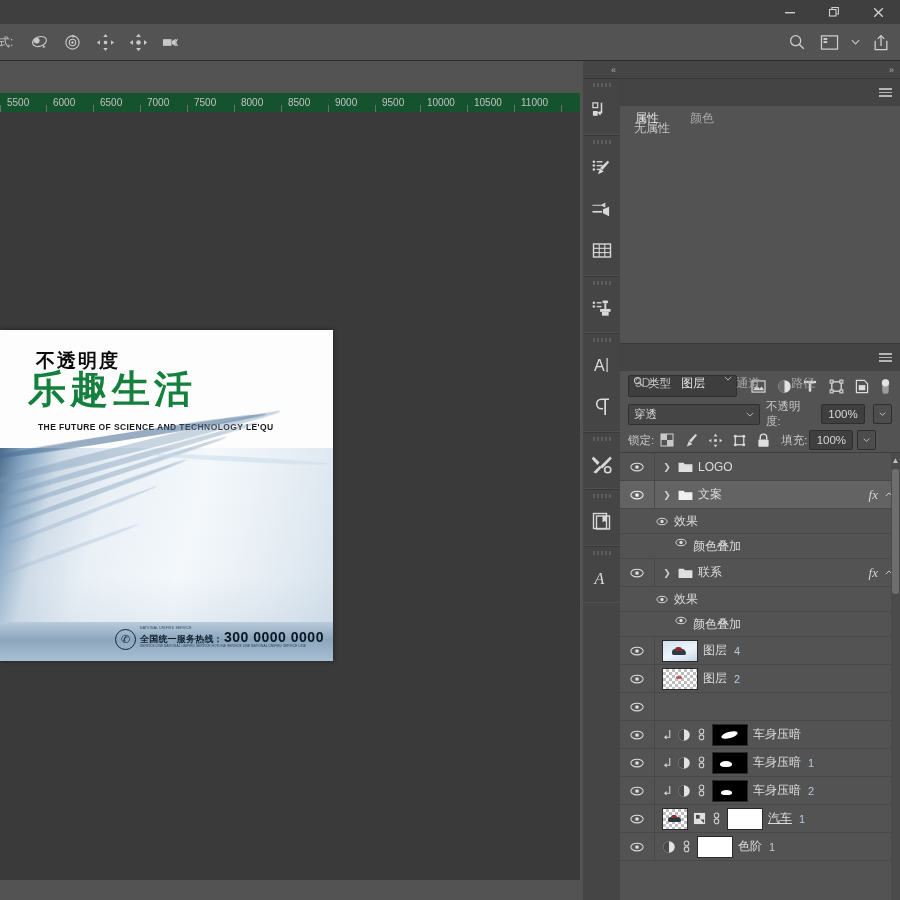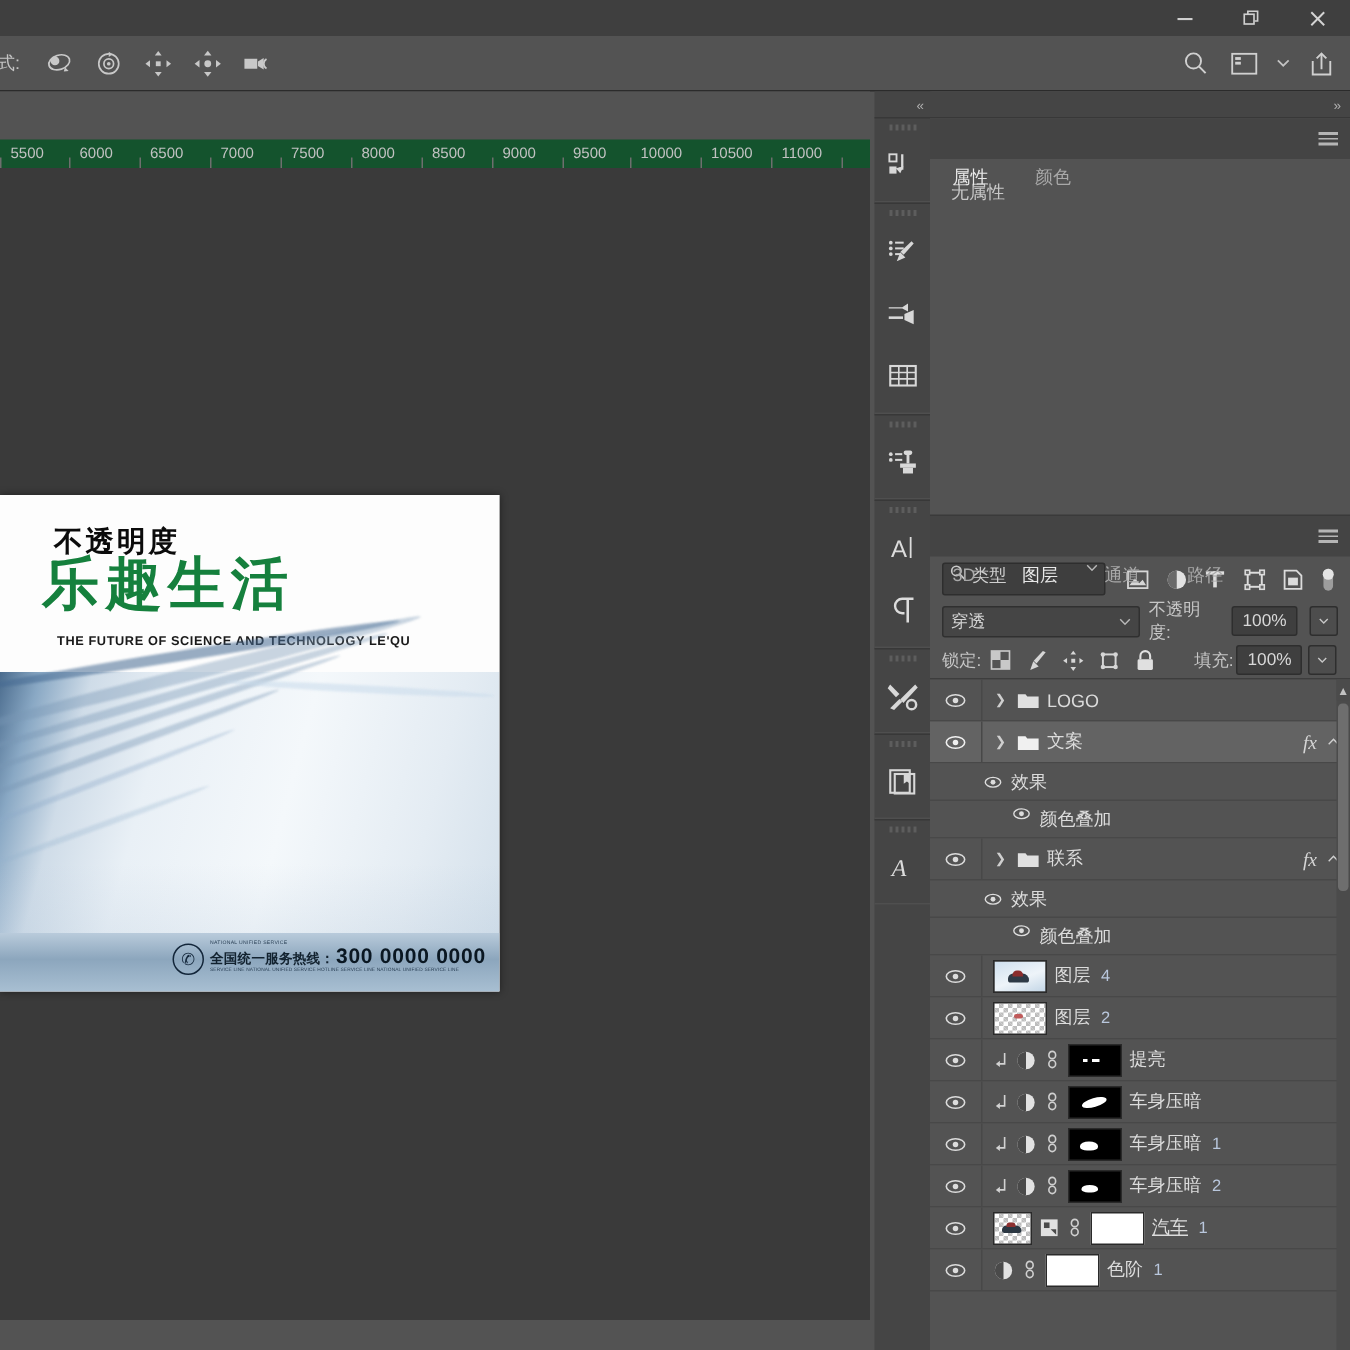--- a/index.html
+++ b/index.html
@@ -604,21 +604,21 @@
             <circle cx="3.5" cy="12.5" r="1.6" fill="#d6d6d6"></circle>
               <circle cx="12.5" cy="12.5" r="1.6" fill="#d6d6d6"></circle>
           </svg>
         </div>
         <div class="lockic">
           <svg width="13" height="15" viewBox="0 0 14 16">
             <path d="M3.5 7 L3.5 4.6 a3.5 3.5 0 0 1 7 0 L10.5 7" fill="none" stroke="#e0e0e0" stroke-width="1.5"></path>
             <rect x="1.5" y="7" width="11" height="7.6" rx="1" fill="#e0e0e0"></rect>
           </svg>
         </div>
-        <div class="lbl" style="margin-left:20px;">填充:</div>
+        <div class="lbl" style="margin-left:5px;">填充:</div>
         <div class="numbox">100%</div>
         <div class="spin">
           <svg width="7" height="4" viewBox="0 0 10 6">
               <polyline points="1,1 5,5 9,1" fill="none" stroke="#c6c6c6" stroke-width="1.4"></polyline>
             </svg>
         </div>
       </div>
 
       <div class="layerlist">
 
@@ -757,44 +757,52 @@
           </div>
         </div>
 
         <div class="lrow">
           <div class="eyecell">
             <svg width="14" height="10" viewBox="0 0 16 11">
                 <ellipse cx="8" cy="5.5" rx="7" ry="4.4" fill="none" stroke="#dcdcdc" stroke-width="1.2"></ellipse>
                 <circle cx="8" cy="5.5" r="2.1" fill="#dcdcdc"></circle>
               </svg>
           </div>
+        </div>
+
+        <div class="lrow">
+          <div class="eyecell">
+            <svg width="14" height="10" viewBox="0 0 16 11">
+                <ellipse cx="8" cy="5.5" rx="7" ry="4.4" fill="none" stroke="#dcdcdc" stroke-width="1.2"></ellipse>
+                <circle cx="8" cy="5.5" r="2.1" fill="#dcdcdc"></circle>
+              </svg>
+          </div>
           <div class="lcontent">
             <div class="clip">
               <svg width="9" height="12" viewBox="0 0 10 13">
                   <path d="M7.5 1 L7.5 9 L3 9" fill="none" stroke="#d2d2d2" stroke-width="1.2"></path>
                   <path d="M4 6.6 L1 9 L4 11.4 z" fill="#d2d2d2"></path>
                 </svg>
             </div>
             <div>
               <svg width="14" height="14" viewBox="0 0 16 16">
                   <circle cx="8" cy="8" r="6.6" fill="#e2e2e2"></circle>
                   <path d="M8 1.4 a6.6 6.6 0 0 0 0 13.2 z" fill="#4a4a4a"></path>
                 </svg>
             </div>
             <div class="linkic">
               <svg width="9" height="13" viewBox="0 0 10 14">
                   <rect x="2.5" y=".8" width="5" height="5.4" rx="2.6" fill="none" stroke="#cfcfcf" stroke-width="1.2"></rect>
                   <rect x="2.5" y="7.4" width="5" height="5.4" rx="2.6" fill="none" stroke="#cfcfcf" stroke-width="1.2"></rect>
                 </svg>
             </div>
             <div class="thumb mask">
-              <div style="position:absolute;left:9px;top:9px;width:3px;height:2px;background:#fff;"></div>
-              <div style="position:absolute;left:15px;top:9px;width:5px;height:2px;background:#fff;"></div>
-            </div>
-            <div class="lname">提亮</div>
+              <div class="maskblob" style="position:absolute;left:8px;top:7px;width:17px;height:6px;transform:rotate(-16deg);"></div>
+            </div>
+            <div class="lname">车身压暗</div>
           </div>
         </div>
 
         <div class="lrow">
           <div class="eyecell">
             <svg width="14" height="10" viewBox="0 0 16 11">
                 <ellipse cx="8" cy="5.5" rx="7" ry="4.4" fill="none" stroke="#dcdcdc" stroke-width="1.2"></ellipse>
                 <circle cx="8" cy="5.5" r="2.1" fill="#dcdcdc"></circle>
               </svg>
           </div>
@@ -811,23 +819,24 @@
                   <path d="M8 1.4 a6.6 6.6 0 0 0 0 13.2 z" fill="#4a4a4a"></path>
                 </svg>
             </div>
             <div class="linkic">
               <svg width="9" height="13" viewBox="0 0 10 14">
                   <rect x="2.5" y=".8" width="5" height="5.4" rx="2.6" fill="none" stroke="#cfcfcf" stroke-width="1.2"></rect>
                   <rect x="2.5" y="7.4" width="5" height="5.4" rx="2.6" fill="none" stroke="#cfcfcf" stroke-width="1.2"></rect>
                 </svg>
             </div>
             <div class="thumb mask">
-              <div class="maskblob" style="position:absolute;left:8px;top:7px;width:17px;height:6px;transform:rotate(-16deg);"></div>
+              <div class="maskblob" style="position:absolute;left:7px;top:8px;width:12px;height:6px;border-radius:50% 50% 40% 40%;"></div>
             </div>
             <div class="lname">车身压暗</div>
+            <div class="lnum">1</div>
           </div>
         </div>
 
         <div class="lrow">
           <div class="eyecell">
             <svg width="14" height="10" viewBox="0 0 16 11">
                 <ellipse cx="8" cy="5.5" rx="7" ry="4.4" fill="none" stroke="#dcdcdc" stroke-width="1.2"></ellipse>
                 <circle cx="8" cy="5.5" r="2.1" fill="#dcdcdc"></circle>
               </svg>
           </div>
@@ -844,54 +853,20 @@
                   <path d="M8 1.4 a6.6 6.6 0 0 0 0 13.2 z" fill="#4a4a4a"></path>
                 </svg>
             </div>
             <div class="linkic">
               <svg width="9" height="13" viewBox="0 0 10 14">
                   <rect x="2.5" y=".8" width="5" height="5.4" rx="2.6" fill="none" stroke="#cfcfcf" stroke-width="1.2"></rect>
                   <rect x="2.5" y="7.4" width="5" height="5.4" rx="2.6" fill="none" stroke="#cfcfcf" stroke-width="1.2"></rect>
                 </svg>
             </div>
             <div class="thumb mask">
-              <div class="maskblob" style="position:absolute;left:7px;top:8px;width:12px;height:6px;border-radius:50% 50% 40% 40%;"></div>
-            </div>
-            <div class="lname">车身压暗</div>
-            <div class="lnum">1</div>
-          </div>
-        </div>
-
-        <div class="lrow">
-          <div class="eyecell">
-            <svg width="14" height="10" viewBox="0 0 16 11">
-                <ellipse cx="8" cy="5.5" rx="7" ry="4.4" fill="none" stroke="#dcdcdc" stroke-width="1.2"></ellipse>
-                <circle cx="8" cy="5.5" r="2.1" fill="#dcdcdc"></circle>
-              </svg>
-          </div>
-          <div class="lcontent">
-            <div class="clip">
-              <svg width="9" height="12" viewBox="0 0 10 13">
-                  <path d="M7.5 1 L7.5 9 L3 9" fill="none" stroke="#d2d2d2" stroke-width="1.2"></path>
-                  <path d="M4 6.6 L1 9 L4 11.4 z" fill="#d2d2d2"></path>
-                </svg>
-            </div>
-            <div>
-              <svg width="14" height="14" viewBox="0 0 16 16">
-                  <circle cx="8" cy="8" r="6.6" fill="#e2e2e2"></circle>
-                  <path d="M8 1.4 a6.6 6.6 0 0 0 0 13.2 z" fill="#4a4a4a"></path>
-                </svg>
-            </div>
-            <div class="linkic">
-              <svg width="9" height="13" viewBox="0 0 10 14">
-                  <rect x="2.5" y=".8" width="5" height="5.4" rx="2.6" fill="none" stroke="#cfcfcf" stroke-width="1.2"></rect>
-                  <rect x="2.5" y="7.4" width="5" height="5.4" rx="2.6" fill="none" stroke="#cfcfcf" stroke-width="1.2"></rect>
-                </svg>
-            </div>
-            <div class="thumb mask">
               <div class="maskblob" style="position:absolute;left:8px;top:9px;width:11px;height:5px;border-radius:50% 50% 40% 40%;"></div>
             </div>
             <div class="lname">车身压暗</div>
             <div class="lnum">2</div>
           </div>
         </div>
 
         <div class="lrow">
           <div class="eyecell">
             <svg width="14" height="10" viewBox="0 0 16 11">

